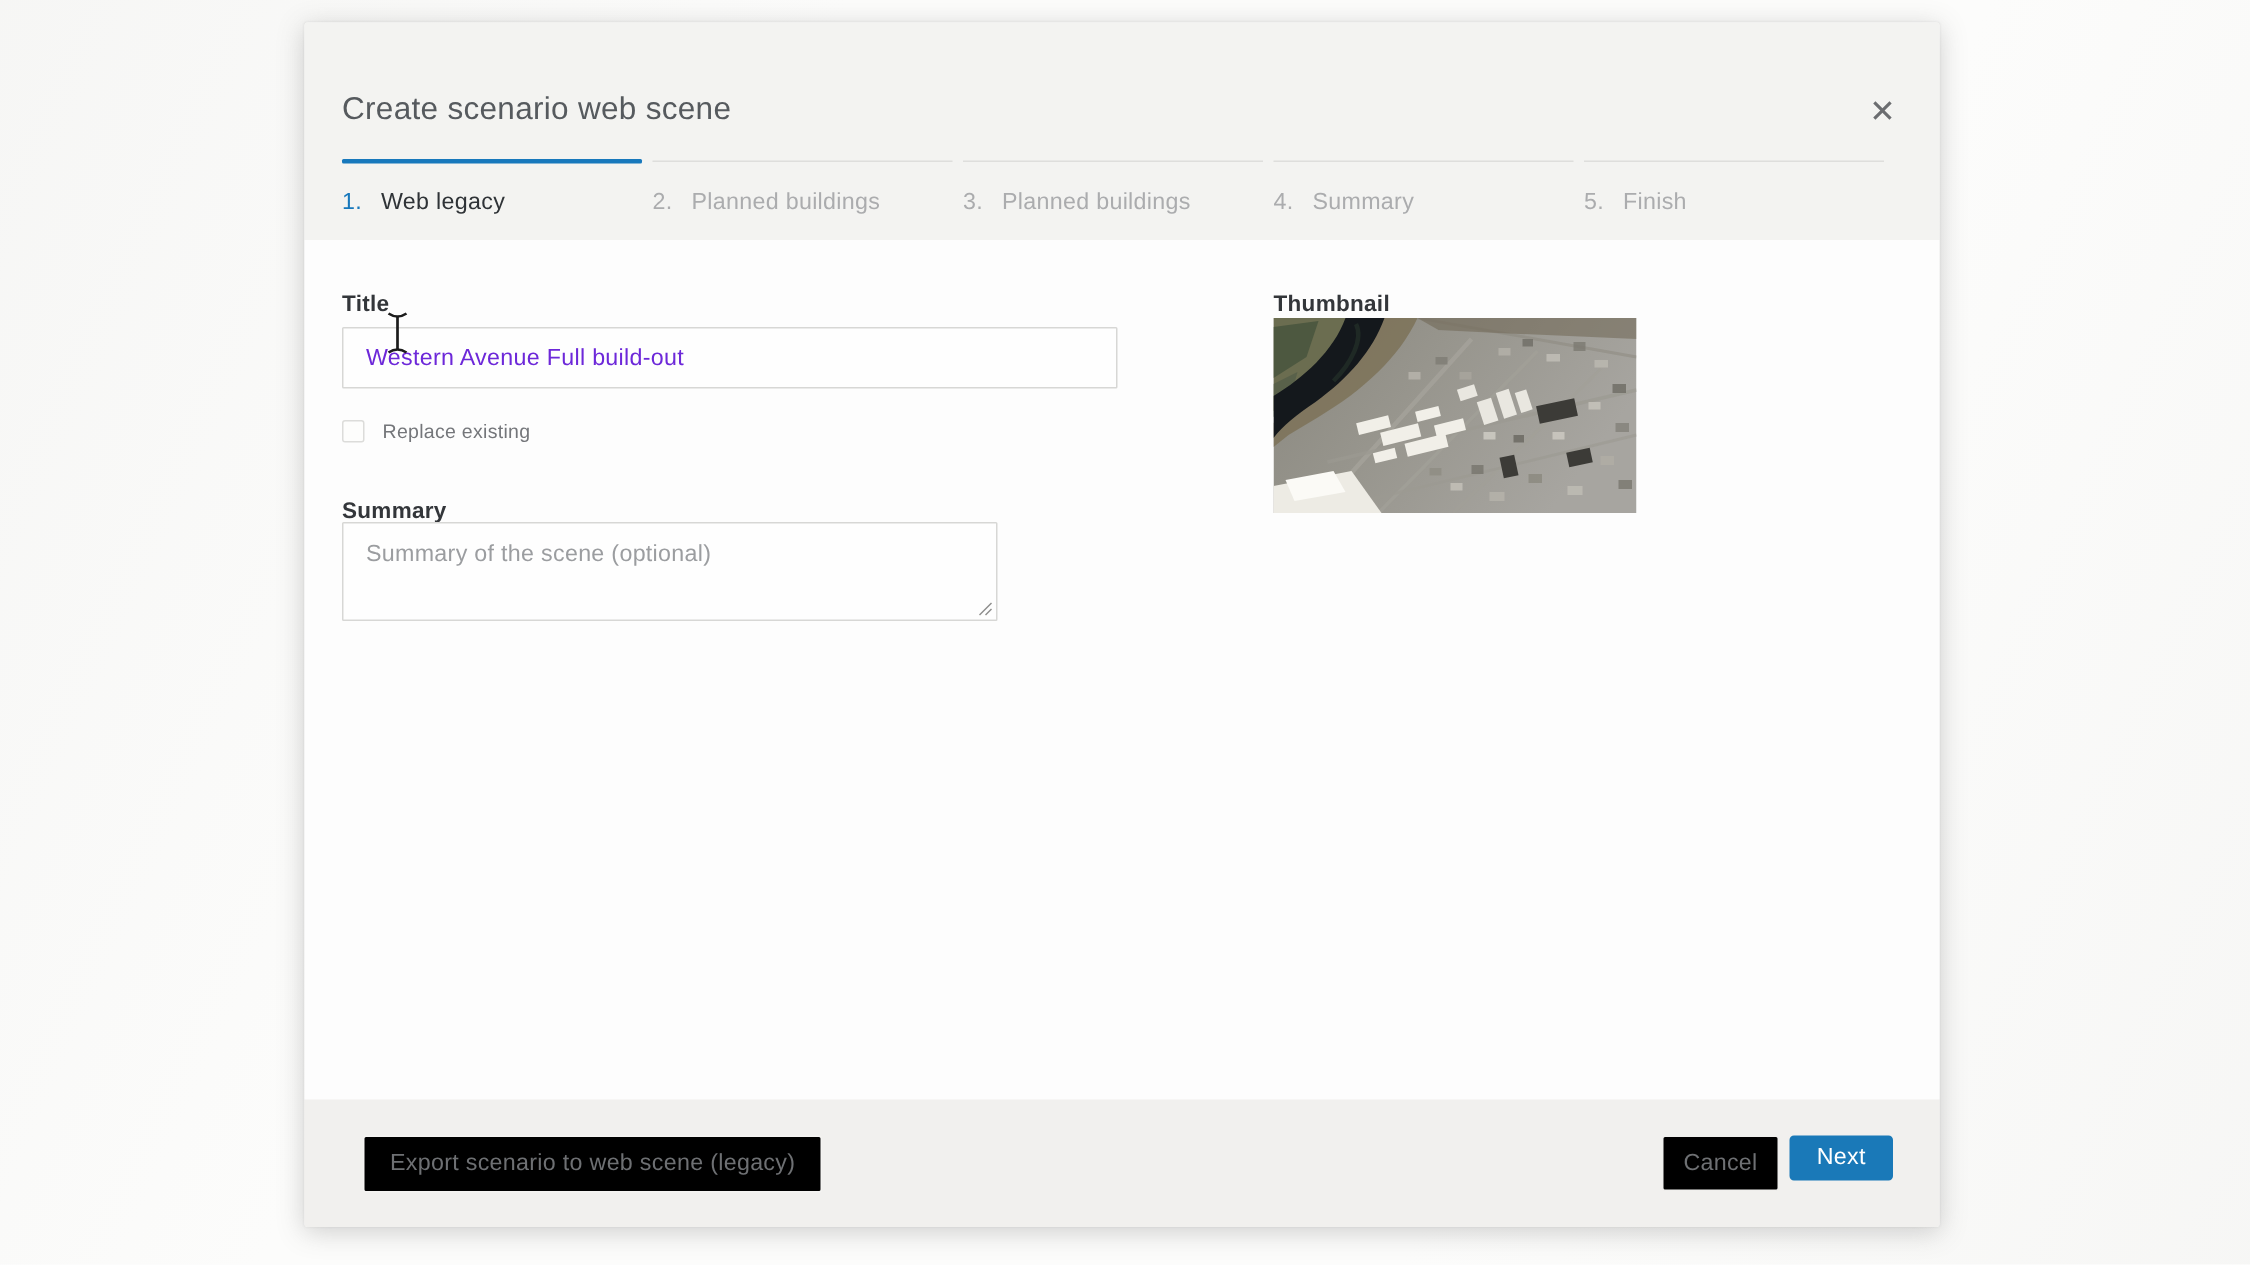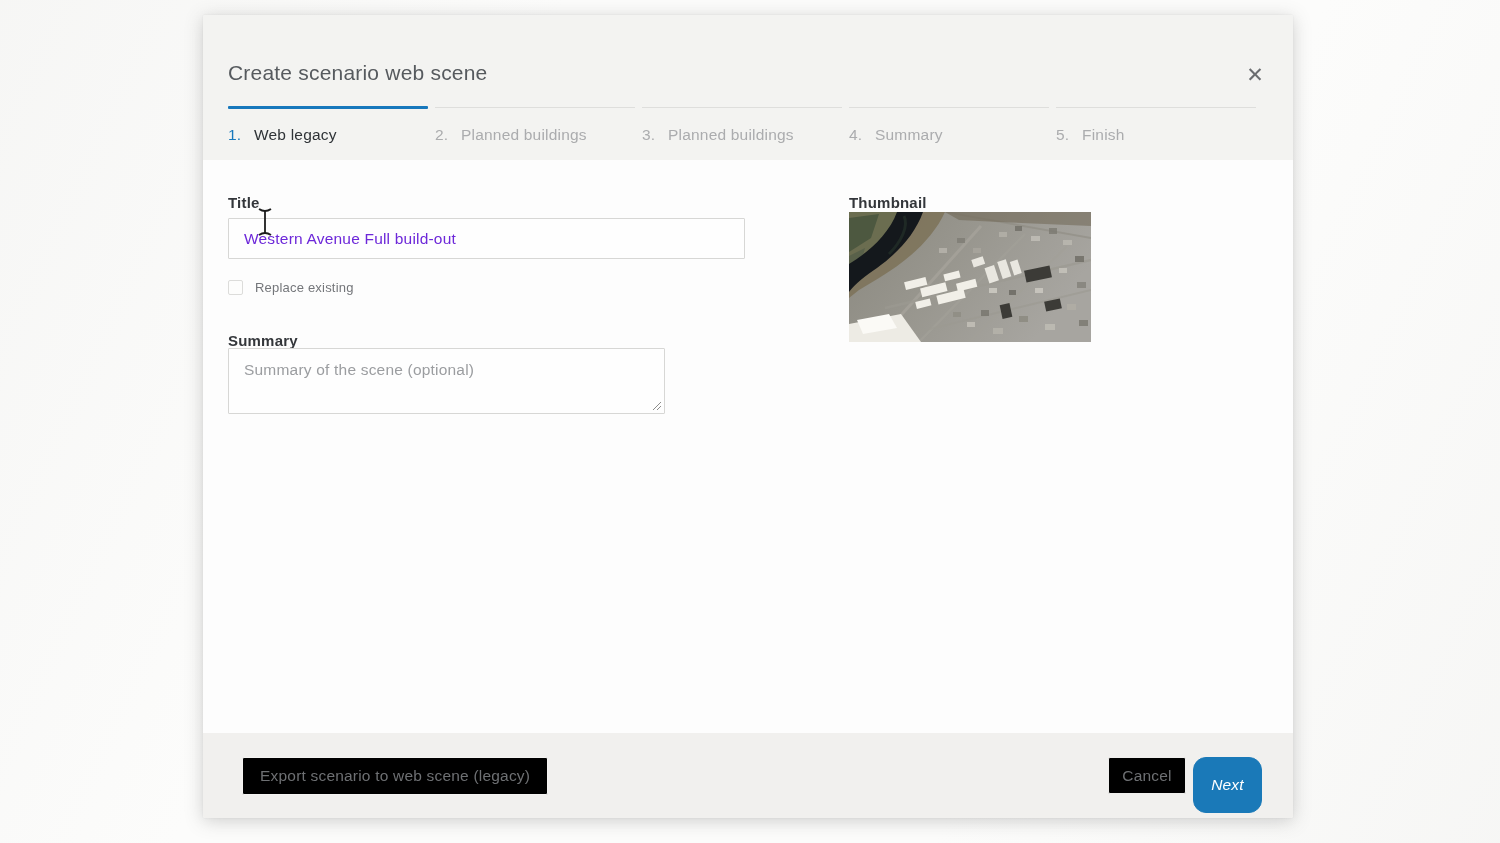--- a/index.html
+++ b/index.html
@@ -96,22 +96,22 @@
   }
   .btn-export {
     position:absolute; left:39px; top:24px; height:38px; padding:0 17px;
     background:#000000; color:#6e7073; border:1px solid #f5f4f2;
   }
   .btn-cancel {
     position:absolute; left:905px; top:24px; height:37px; width:78px;
     background:#000000; color:#6e7073; border:1px solid #f0efed;
   }
   .btn-next {
-    position:absolute; left:990px; top:24px; height:56px; width:69px;
-    background:#1a79b8; color:#ffffff; border-radius:13px; border:1px solid #1a79b8;font-style:italic;
+    position:absolute; left:990px; top:24px; height:30px; width:69px;
+    background:#1a79b8; color:#ffffff; border-radius:3px; border:1px solid #1a79b8;
   }
   
   .text-cursor { position:absolute; left:257px; top:206px; z-index:50; pointer-events:none; }
 </style>
 </head>
 <body>
 
 <div class="backdrop"></div>
 
 <div class="modal">

